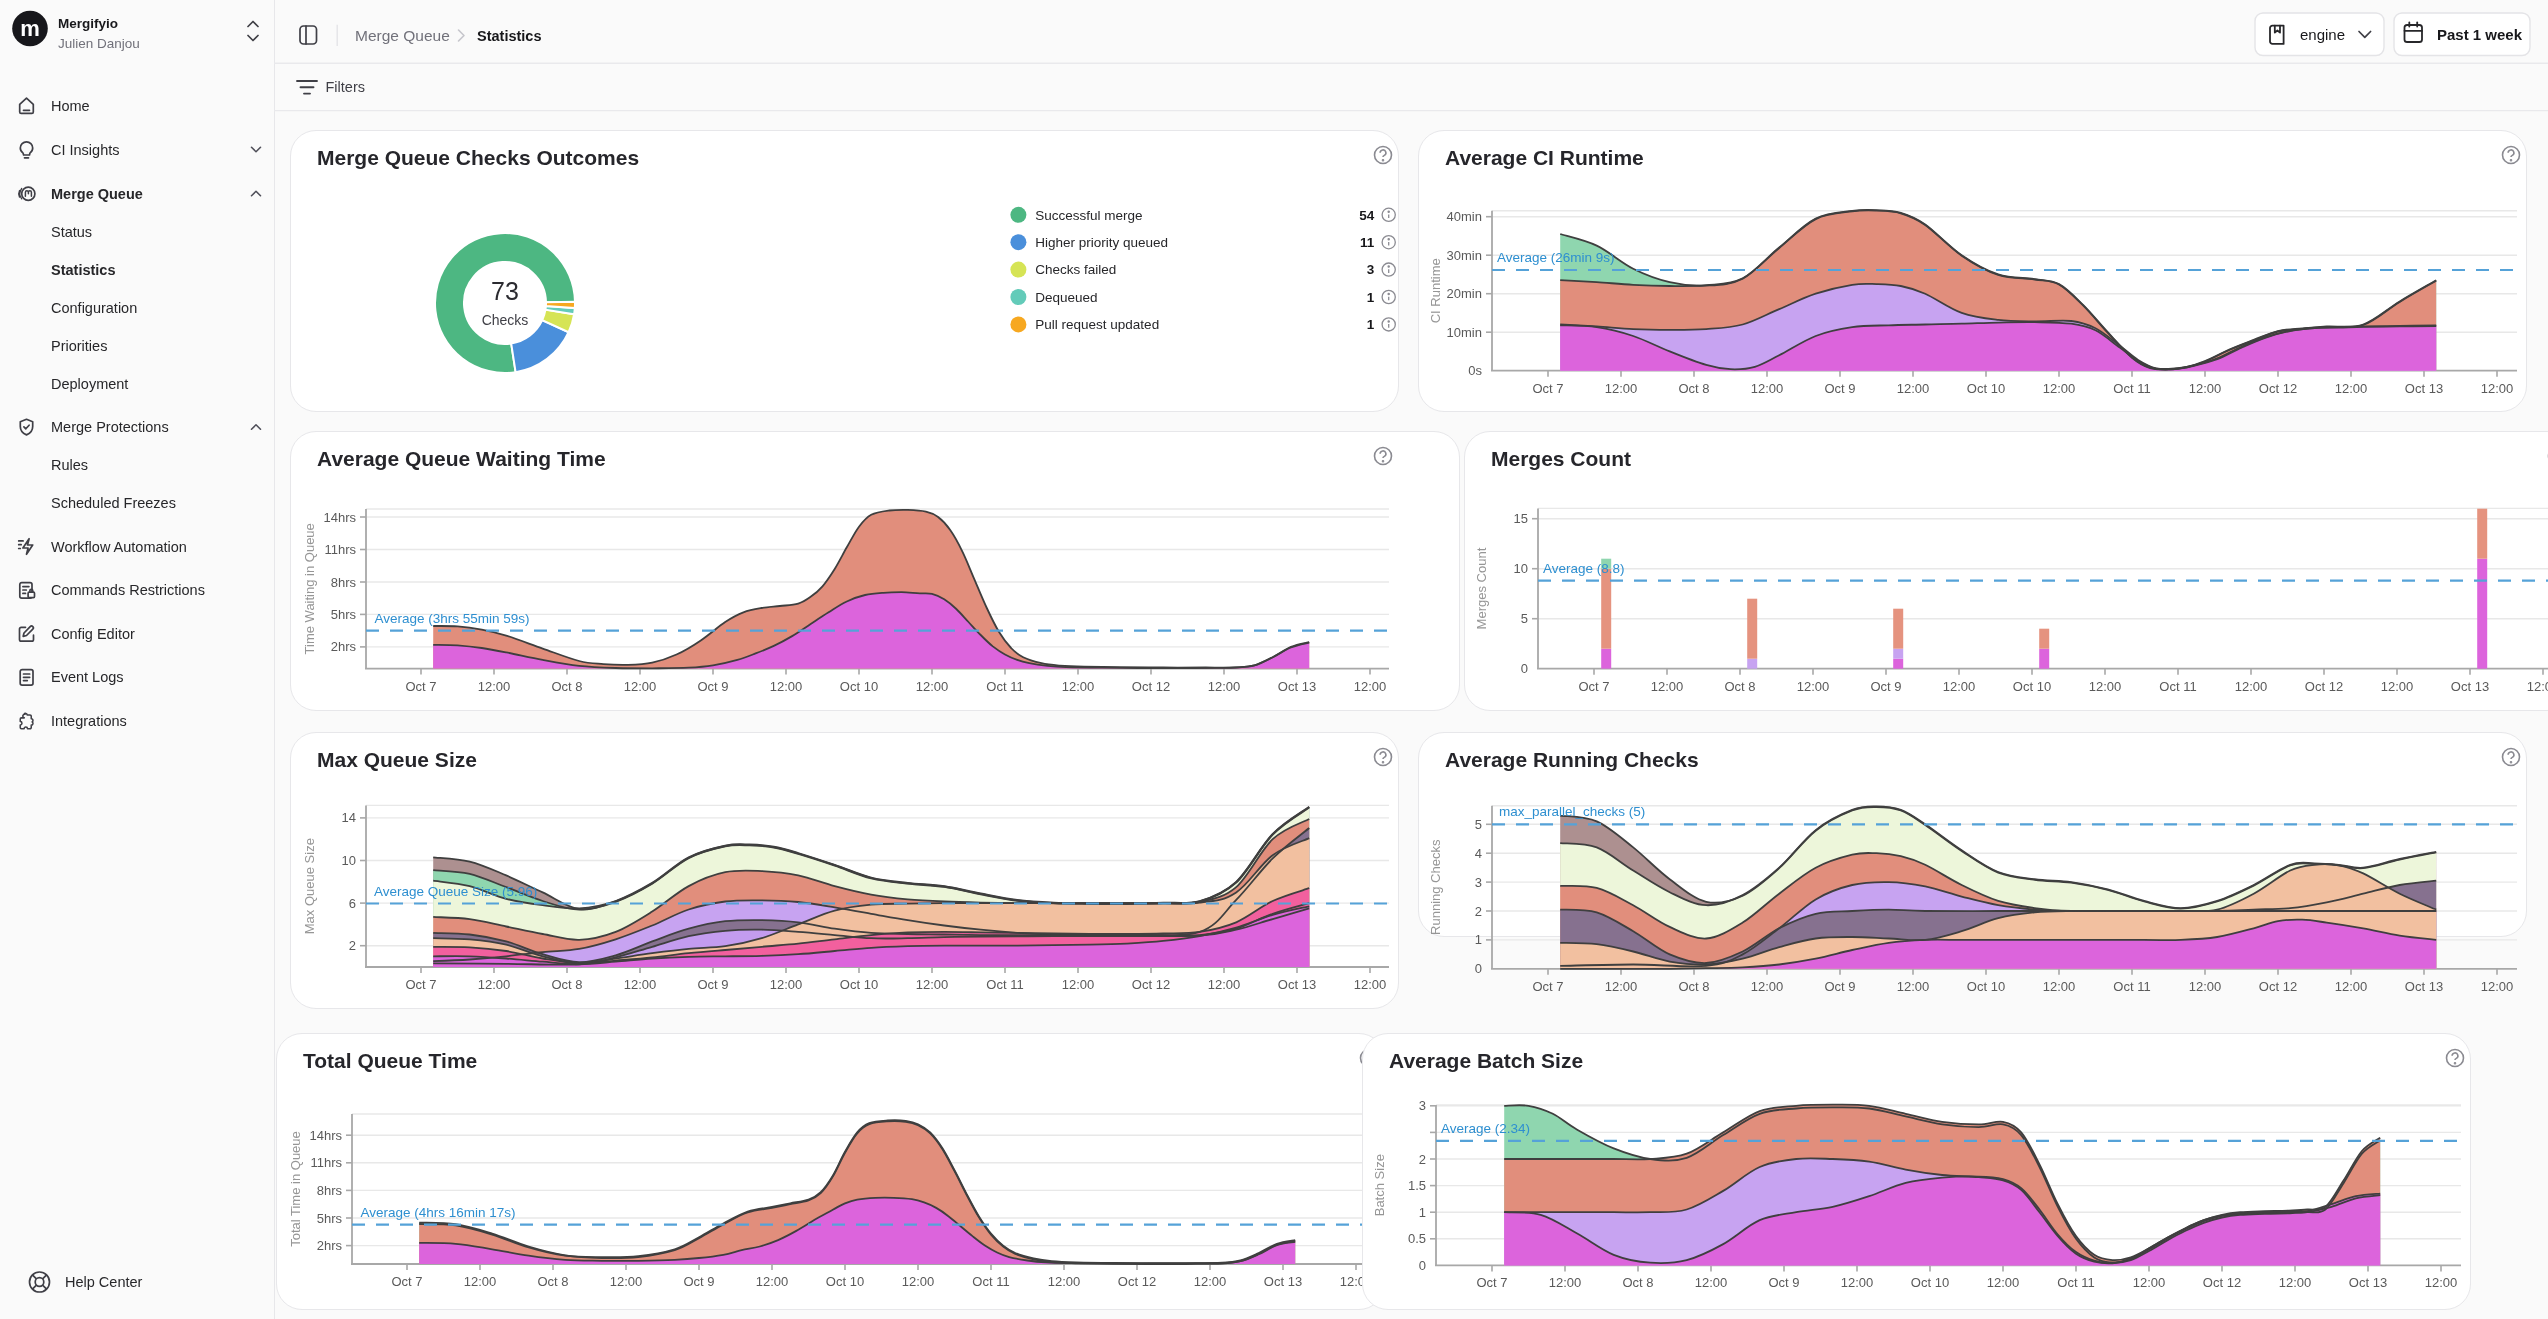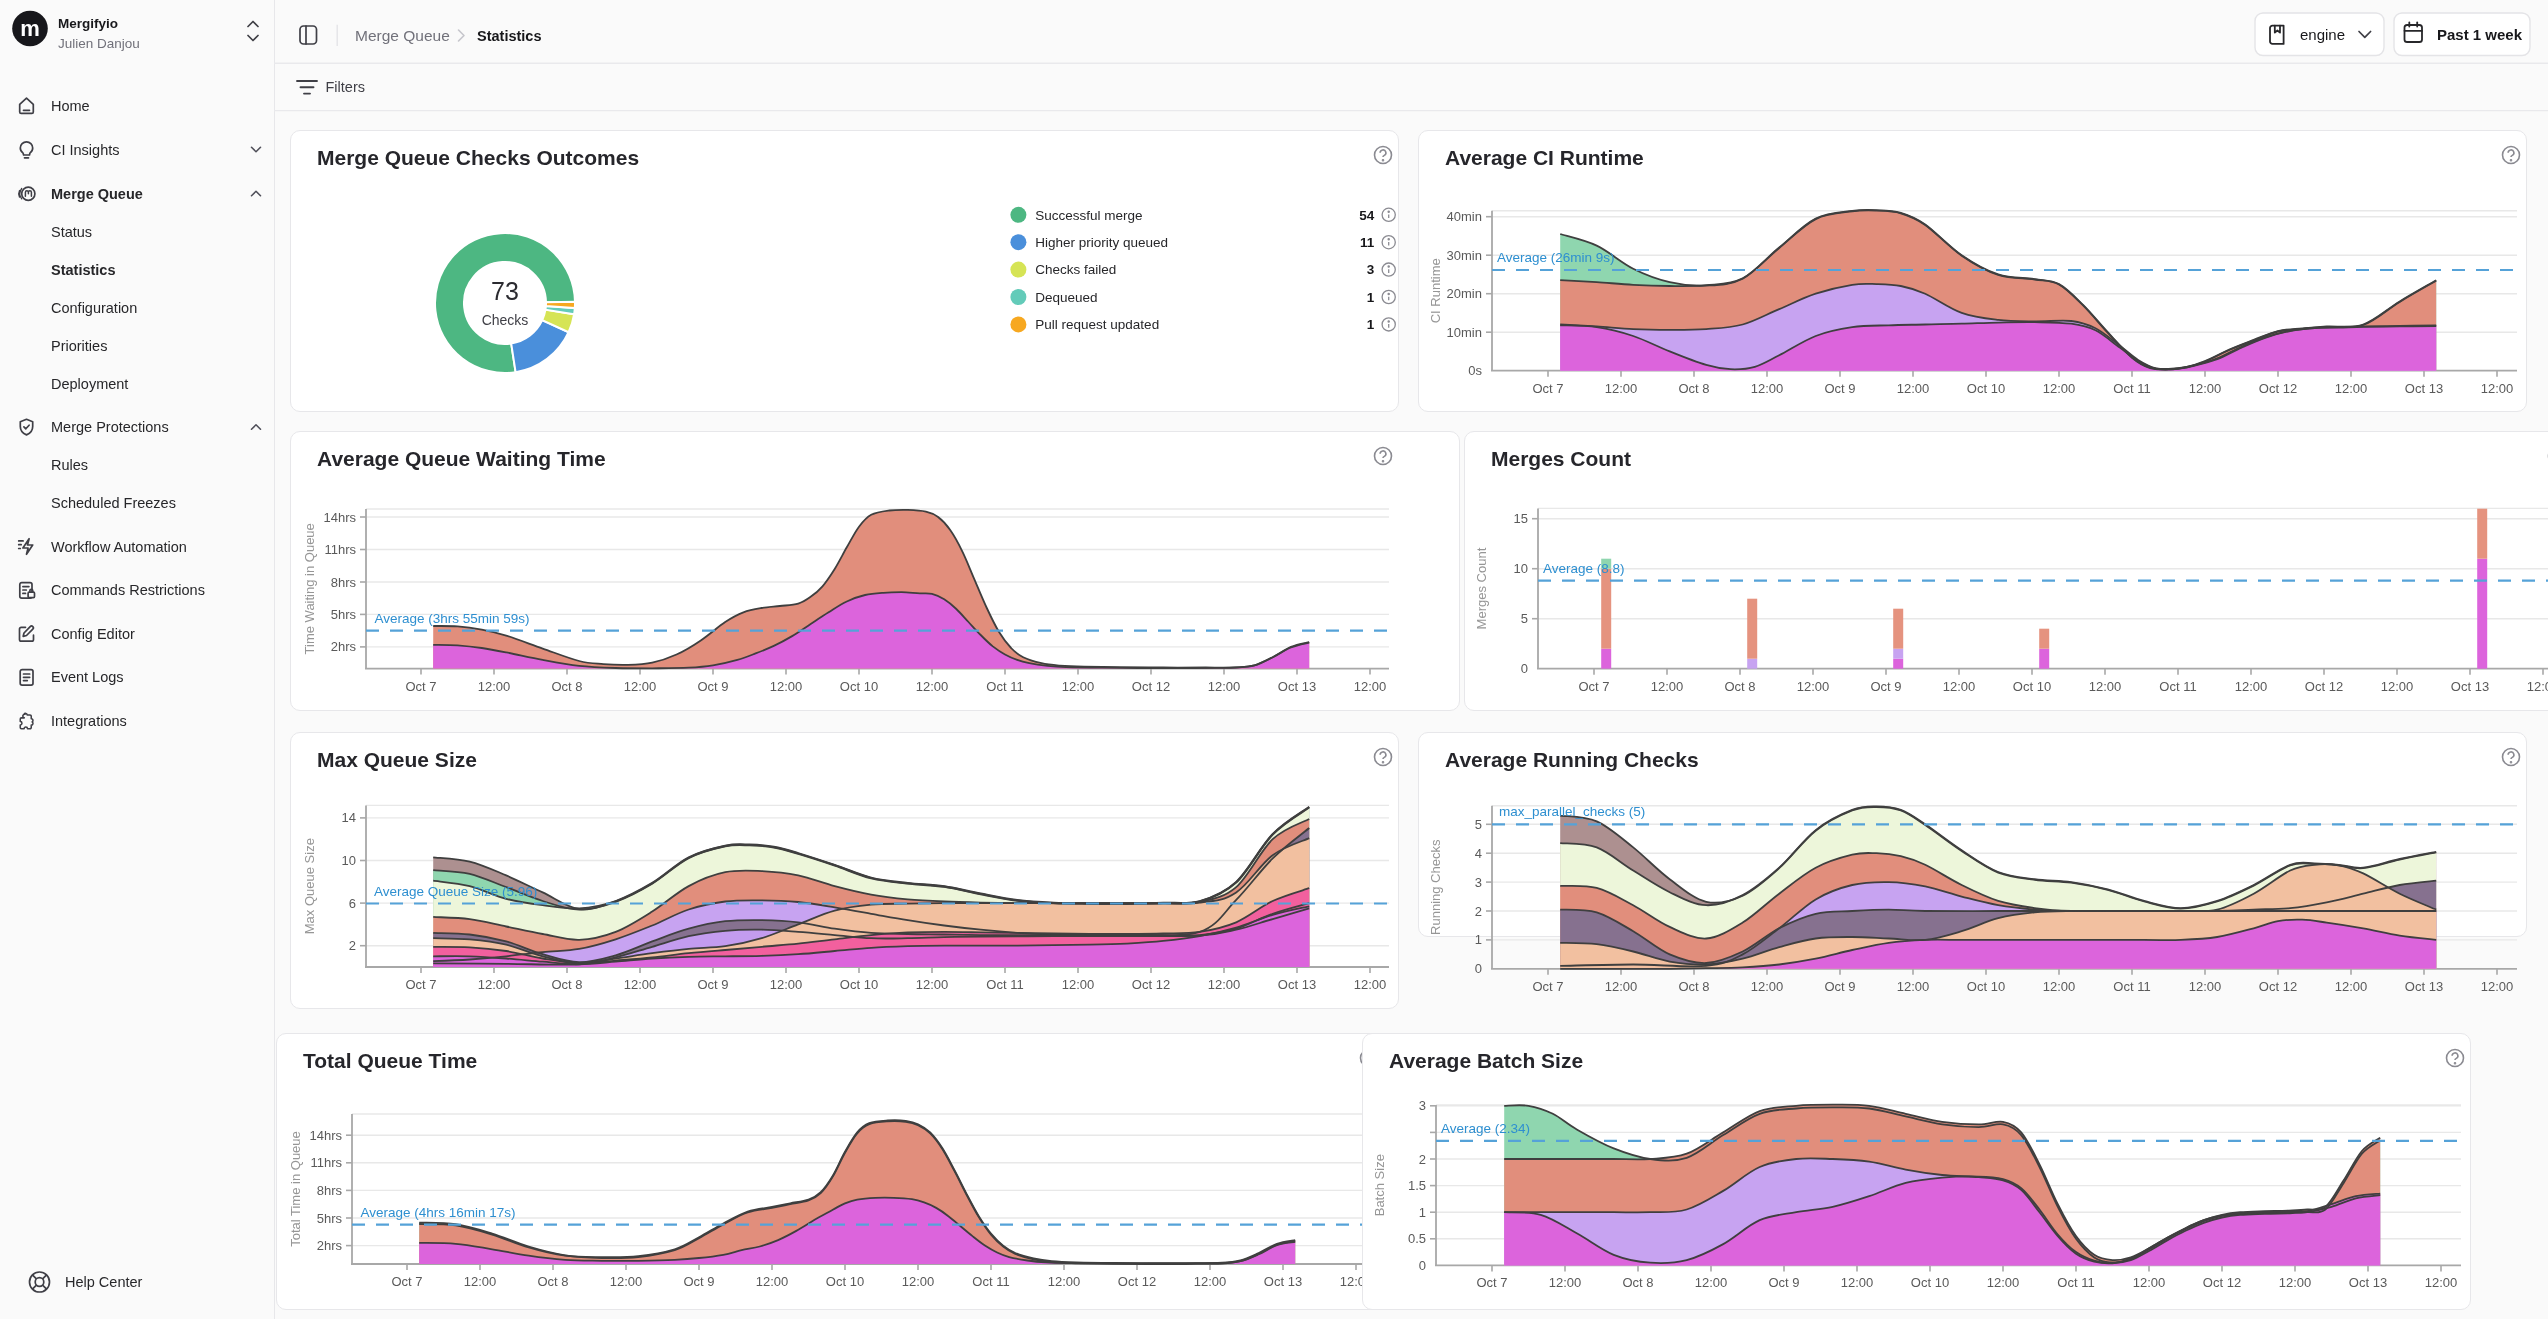--- a/index.html
+++ b/index.html
@@ -1,15 +1,15 @@
 <!DOCTYPE html>
 <html><head><meta charset="utf-8"><style>
 *{margin:0;padding:0;box-sizing:border-box}
 body{width:2548px;height:1319px;background:#fafafa;font-family:"Liberation Sans",sans-serif;position:relative;overflow:hidden}
-.card{position:absolute;background:#fff;border:1.4px solid #e7e7ea;border-radius:10px}
+.card{position:absolute;background:#fff;border:1.4px solid #e7e7ea;border-radius:26px}
 #sidebar{position:absolute;left:0;top:0;width:275px;height:1319px;border-right:1.4px solid #e7e7ea;background:#fafafa}
 svg{overflow:visible}
 svg text{font-family:"Liberation Sans",sans-serif}
 </style></head><body>
 
 <div id="sidebar"></div>
 <svg width="274" height="1319" viewBox="0 0 274 1319" style="position:absolute;left:0;top:0">
     <circle cx="30" cy="28.5" r="17.8" fill="#17171b"></circle>
     <text x="30" y="36" font-size="22" font-weight="bold" fill="#fff" text-anchor="middle">m</text>
     <text x="58" y="28" font-size="13.5" font-weight="bold" fill="#18181b">Mergifyio</text>

